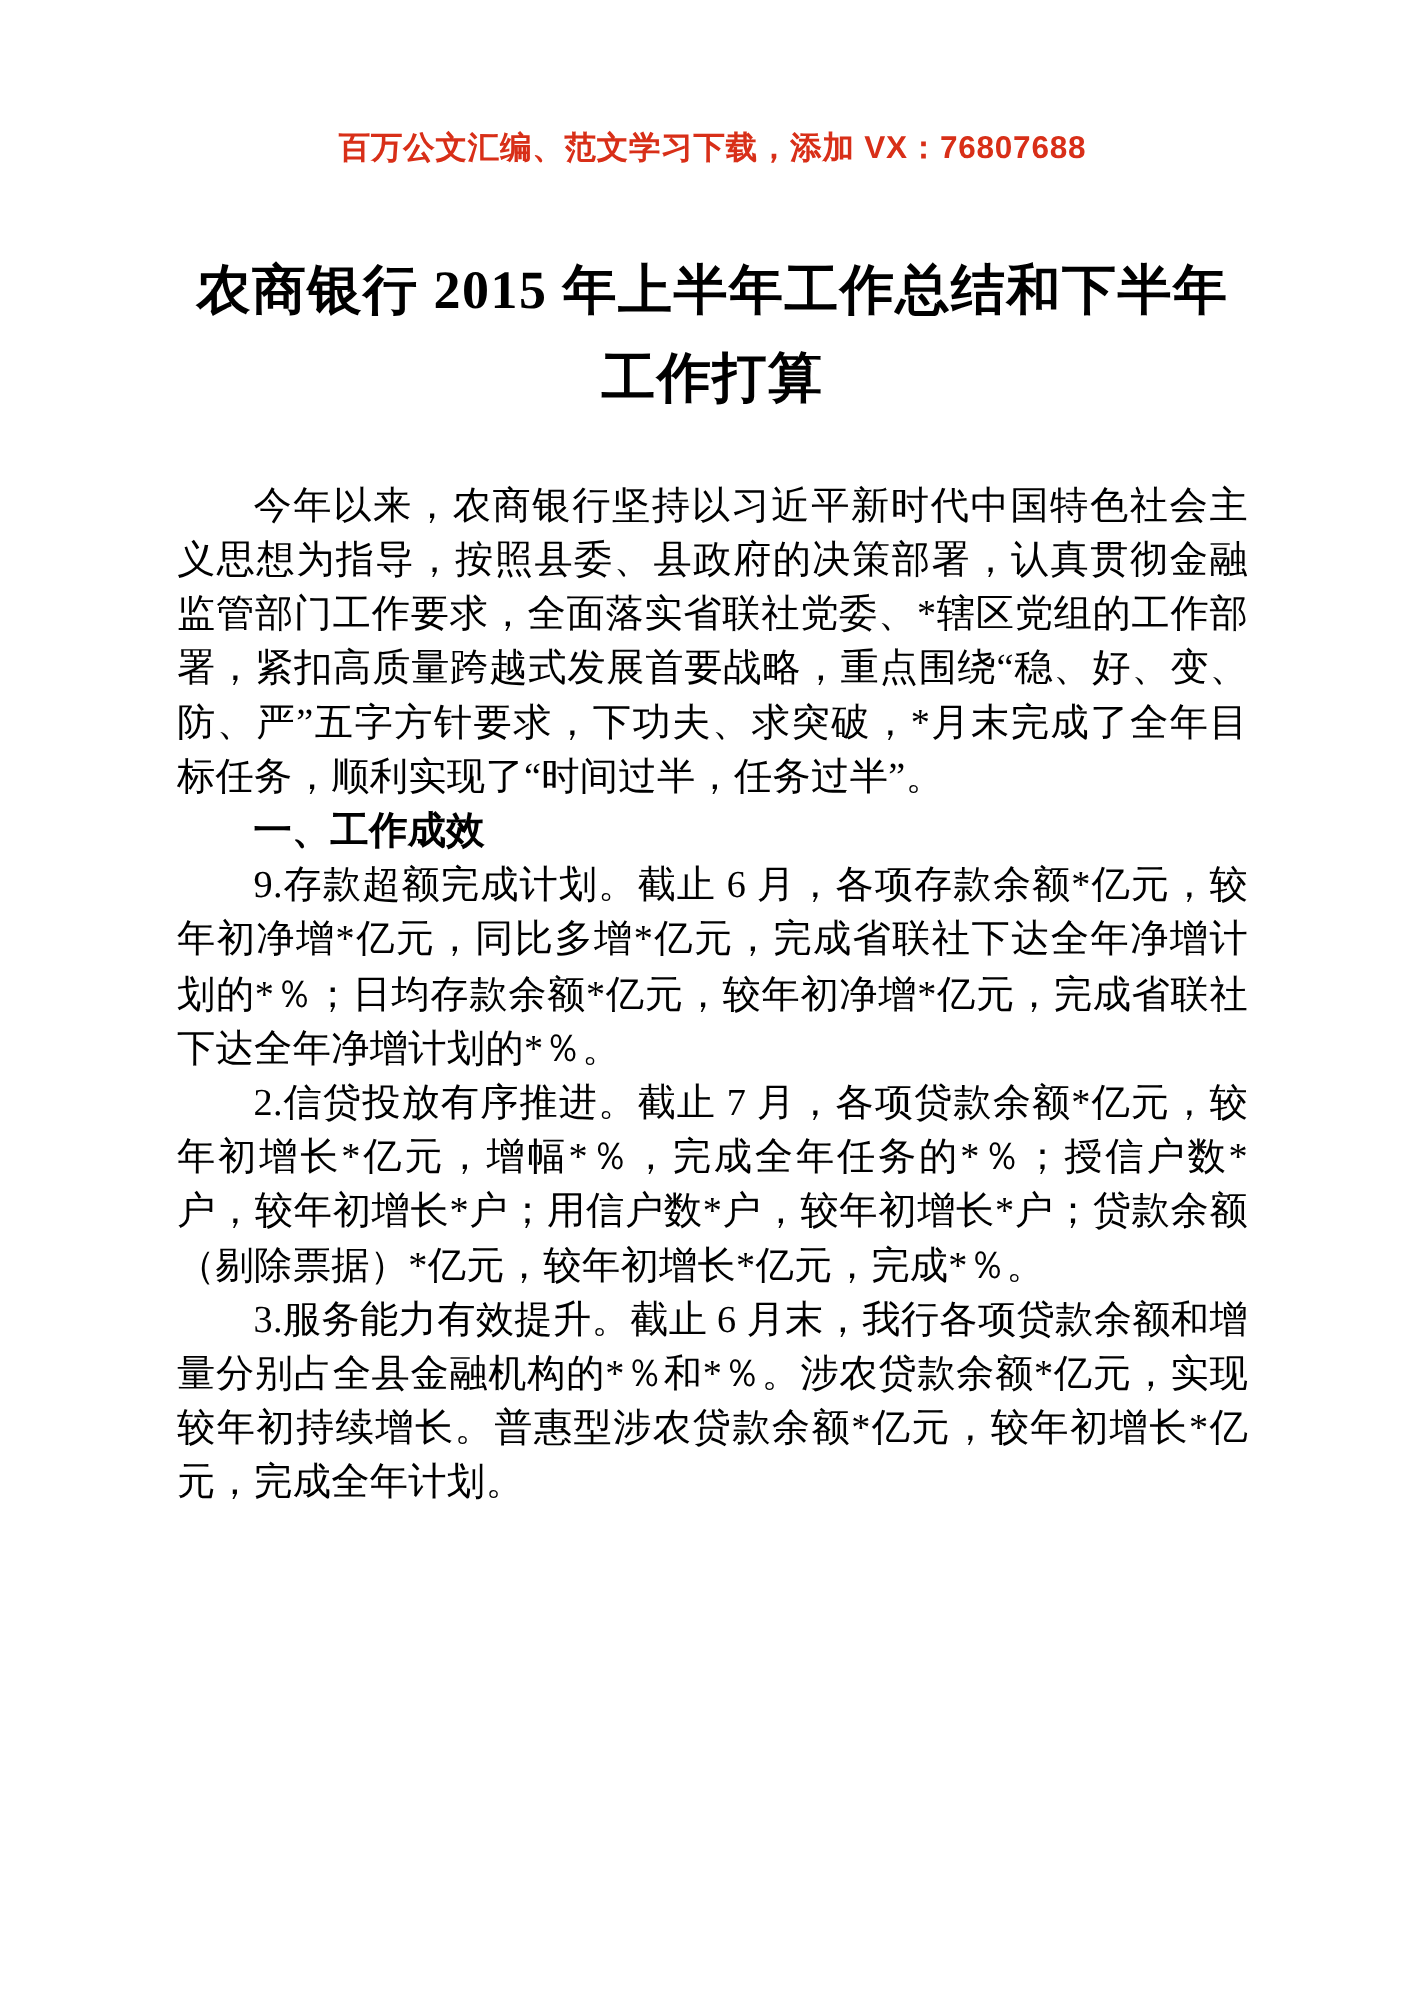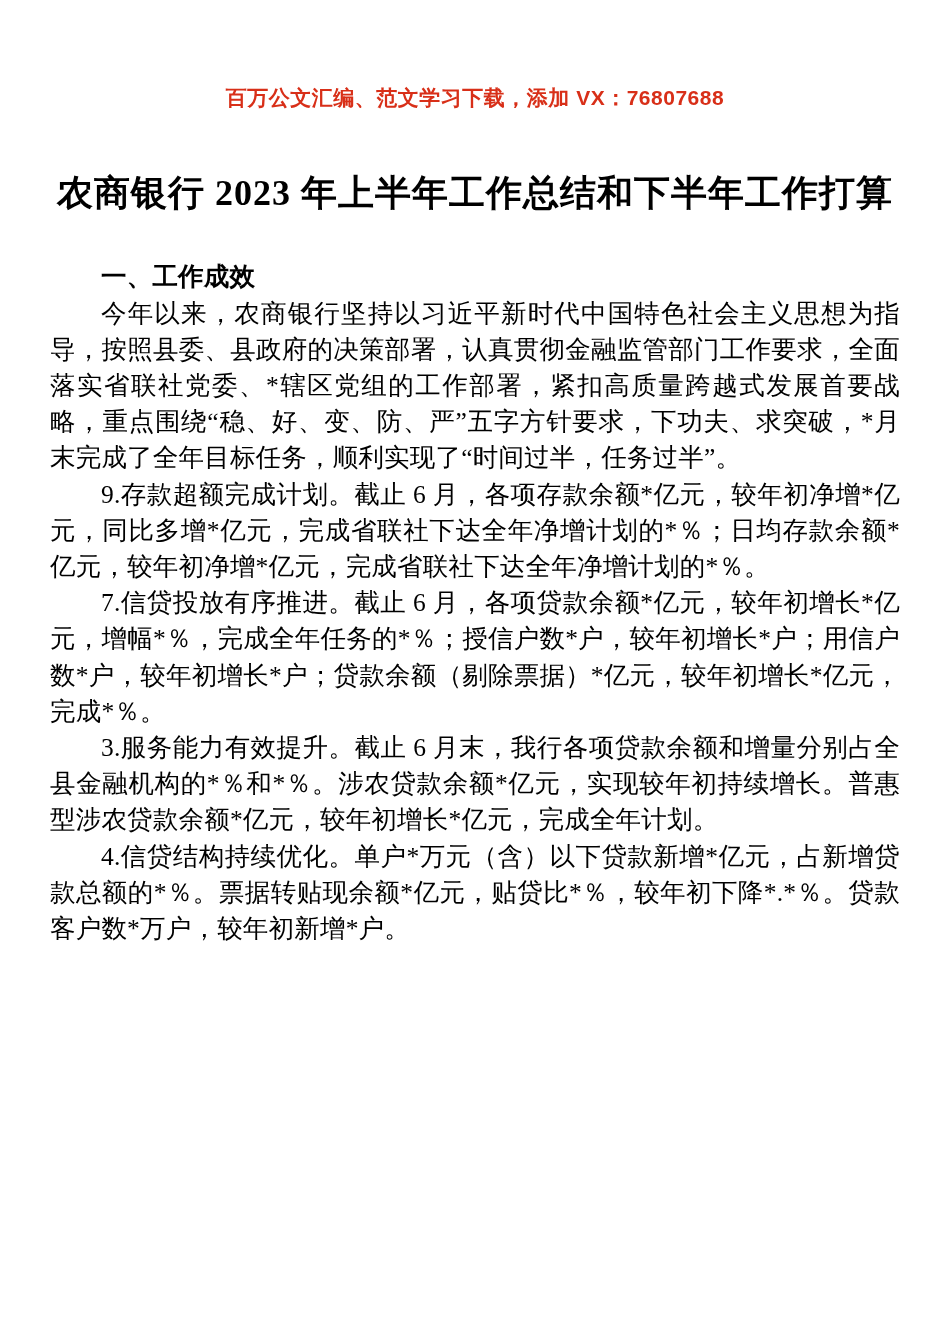--- a/index.html
+++ b/index.html
@@ -12,21 +12,21 @@
     height: 1344px;
     font-family: "Liberation Serif", "DejaVu Serif", serif;
     color: #000000;
     overflow: hidden;
   }
   .page {
     position: relative;
     width: 950px;
     height: 952px;
     box-sizing: border-box;
-    padding: 0 50px;
+    padding: 0 118px;
   }
   .watermark {
     text-align: center;
     color: #d82f18;
     font-family: "Liberation Sans", sans-serif;
     font-weight: bold;
     font-size: 21px;
     letter-spacing: 0.5px;
     padding-top: 84px;
   }
@@ -55,24 +55,23 @@
     font-weight: bold;
   }
 </style>
 </head>
 <body>
 
 <div class="page">
 
   <div class="watermark">百万公文汇编、范文学习下载，添加 VX：76807688</div>
 
-  <h1 class="doc-title">农商银行 2023 年上半年工作总结和下半年工作打算</h1>
+  <h1 class="doc-title">农商银行 2015 年上半年工作总结和下半年工作打算</h1>
 
   <div class="body-text">
+    <p class="para">今年以来，农商银行坚持以习近平新时代中国特色社会主义思想为指导，按照县委、县政府的决策部署，认真贯彻金融监管部门工作要求，全面落实省联社党委、*辖区党组的工作部署，紧扣高质量跨越式发展首要战略，重点围绕“稳、好、变、防、严”五字方针要求，下功夫、求突破，*月末完成了全年目标任务，顺利实现了“时间过半，任务过半”。</p>
     <p class="para heading">一、工作成效</p>
-    <p class="para">今年以来，农商银行坚持以习近平新时代中国特色社会主义思想为指导，按照县委、县政府的决策部署，认真贯彻金融监管部门工作要求，全面落实省联社党委、*辖区党组的工作部署，紧扣高质量跨越式发展首要战略，重点围绕“稳、好、变、防、严”五字方针要求，下功夫、求突破，*月末完成了全年目标任务，顺利实现了“时间过半，任务过半”。</p>
     <p class="para">9.存款超额完成计划。截止 6 月，各项存款余额*亿元，较年初净增*亿元，同比多增*亿元，完成省联社下达全年净增计划的*％；日均存款余额*亿元，较年初净增*亿元，完成省联社下达全年净增计划的*％。</p>
-    <p class="para">7.信贷投放有序推进。截止 6 月，各项贷款余额*亿元，较年初增长*亿元，增幅*％，完成全年任务的*％；授信户数*户，较年初增长*户；用信户数*户，较年初增长*户；贷款余额（剔除票据）*亿元，较年初增长*亿元，完成*％。</p>
+    <p class="para">2.信贷投放有序推进。截止 7 月，各项贷款余额*亿元，较年初增长*亿元，增幅*％，完成全年任务的*％；授信户数*户，较年初增长*户；用信户数*户，较年初增长*户；贷款余额（剔除票据）*亿元，较年初增长*亿元，完成*％。</p>
     <p class="para">3.服务能力有效提升。截止 6 月末，我行各项贷款余额和增量分别占全县金融机构的*％和*％。涉农贷款余额*亿元，实现较年初持续增长。普惠型涉农贷款余额*亿元，较年初增长*亿元，完成全年计划。</p>
-    <p class="para">4.信贷结构持续优化。单户*万元（含）以下贷款新增*亿元，占新增贷款总额的*％。票据转贴现余额*亿元，贴贷比*％，较年初下降*.*％。贷款客户数*万户，较年初新增*户。</p>
   </div>
 
 </div>
 
 </body></html>

